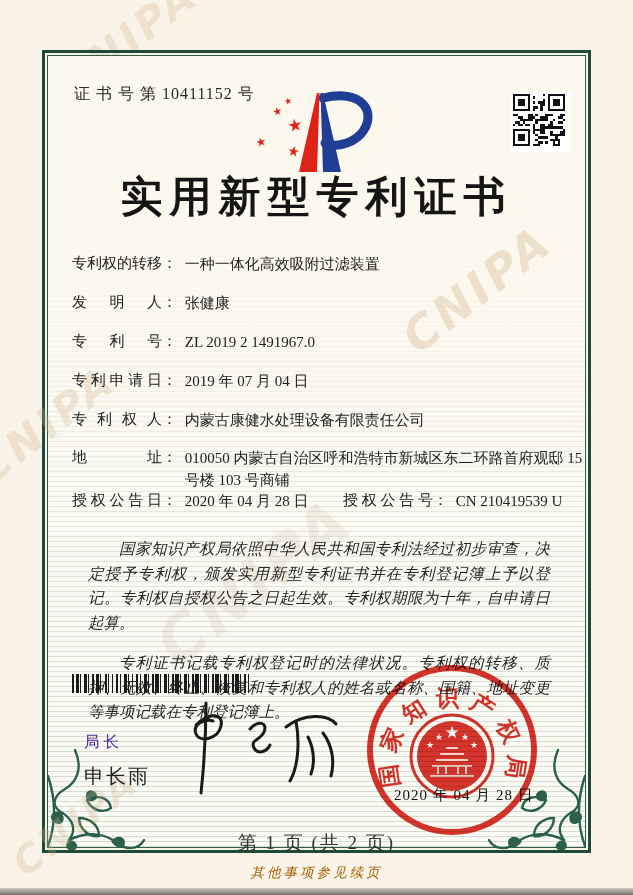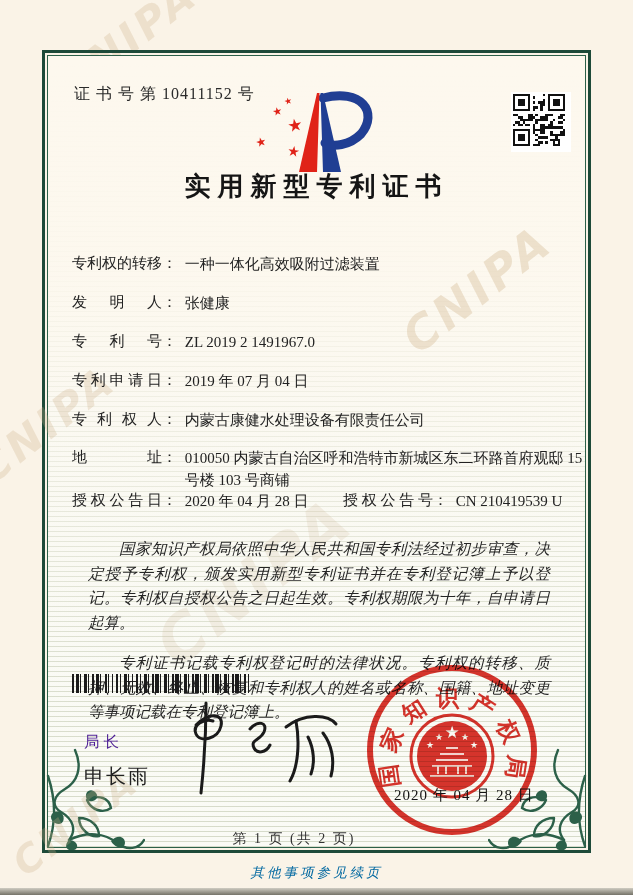--- a/index.html
+++ b/index.html
@@ -37,21 +37,21 @@
   }
   
   .flourish{position:absolute;z-index:2;pointer-events:none;}
   .flourish-left{left:45px;top:748px;}
   .flourish-right{left:488px;top:748px;transform:scaleX(-1);}
   
   .abs{position:absolute;z-index:4;}
   .cert-no{left:74px;top:84px;font-size:16px;letter-spacing:1px;color:#2a2a2a;}
   .logo{left:245px;top:86px;}
   .qr{left:511px;top:92px;width:56px;height:56px;background:#fff;padding:2px;}
-  .title{left:0;top:169px;width:633px;text-align:center;font-size:26px;font-weight:bold;letter-spacing:7px;color:#151515;}
+  .title{left:0;top:169px;width:633px;text-align:center;font-size:42px;font-weight:bold;letter-spacing:7px;color:#151515;}
   .frow{left:72px;font-size:15px;color:#222;}
   .flabel{display:inline-block;width:90px;text-align:justify;text-align-last:justify;vertical-align:top;}
   .fcolon{display:inline-block;vertical-align:top;}
   .fvalue{display:inline-block;vertical-align:top;margin-left:4px;max-width:398px;line-height:1.45;}
   .frow2b{position:absolute;left:271px;top:0;white-space:nowrap;}
   .paras{left:72px;top:521px;width:494px;font-size:15.5px;line-height:24.5px;font-style:italic;color:#262626;text-align:justify;}
   .paras p{margin:16px;text-indent:2em;}
   .barcode{
     left:72px;top:674px;width:178px;height:19px;
     background:repeating-linear-gradient(90deg,
@@ -59,22 +59,22 @@
       #1b1b1b 3.5px 6.5px, transparent 6.5px 8px,
       #1b1b1b 8px 9px, transparent 9px 12.5px,
       #1b1b1b 12.5px 14.5px, transparent 14.5px 16px,
       #1b1b1b 16px 17px, transparent 17px 20px);
   }
   .sig-role{left:84px;top:732px;font-size:15.5px;letter-spacing:4px;color:#4c1d95;}
   .sig-name{left:84px;top:763px;font-size:20px;letter-spacing:2px;color:#222;}
   .sig-script{left:158px;top:693px;}
   .seal{left:362px;top:660px;mix-blend-mode:multiply;opacity:.93;}
   .seal-date{left:394px;top:786px;font-size:15px;letter-spacing:1px;color:#141414;z-index:5;}
-  .page-num{left:0;top:830px;width:588px;text-align:center;font-size:14px;letter-spacing:2px;color:#333;}
-  .note{left:0;top:864px;width:633px;text-align:center;font-size:13.5px;font-style:italic;letter-spacing:3px;color:#0369a1;}
+  .page-num{left:0;top:830px;width:633px;text-align:center;font-size:19px;letter-spacing:2px;color:#333;}
+  .note{left:0;top:864px;width:633px;text-align:center;font-size:13.5px;font-style:italic;letter-spacing:3px;color:#a16207;}
   .scan-edge{position:absolute;left:0;bottom:0;width:633px;height:7px;z-index:6;
     background:linear-gradient(180deg,#cfccc2,#757369);}
 </style>
 </head>
 <body>
 
 <div class="wm wm1">CNIPA</div>
 <div class="wm wm2">CNIPA</div>
 <div class="wm wm3">CNIPA</div>
 <div class="wm wm4">CNIPA</div>

